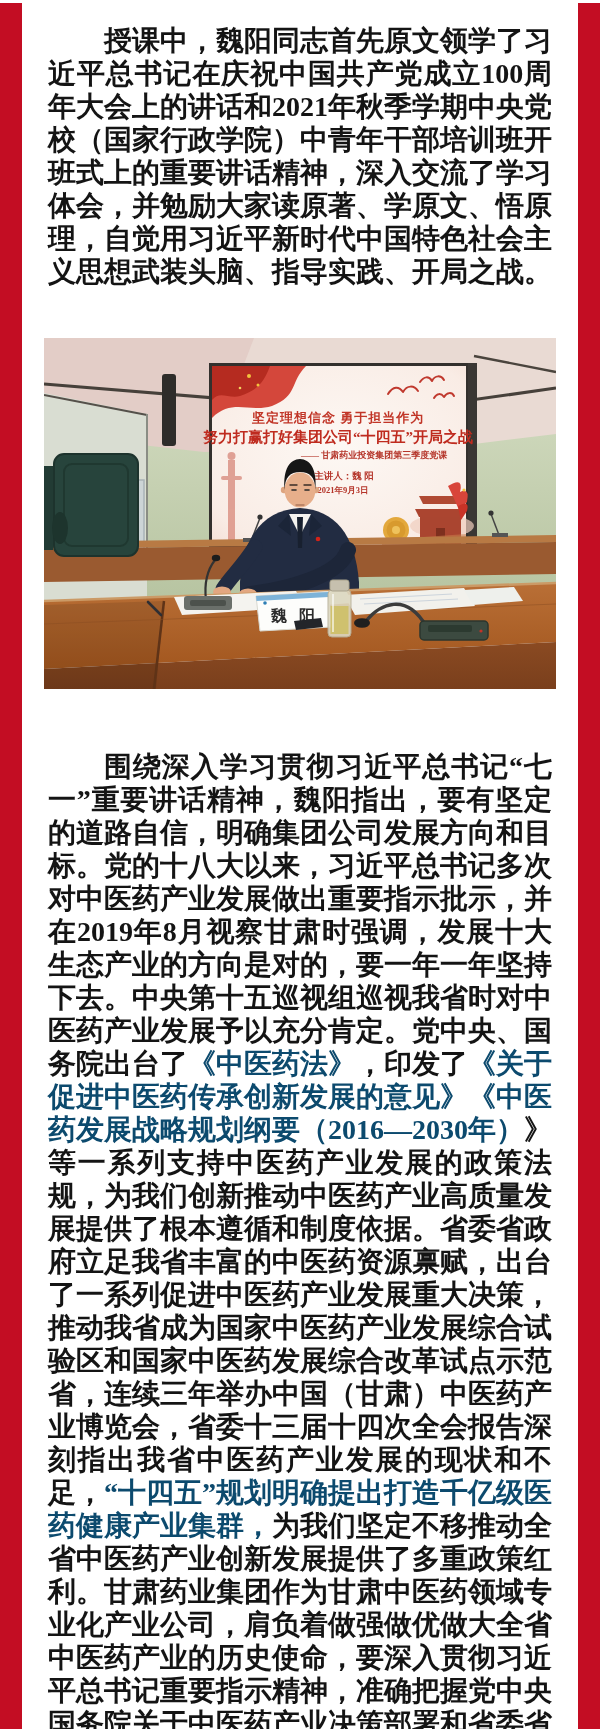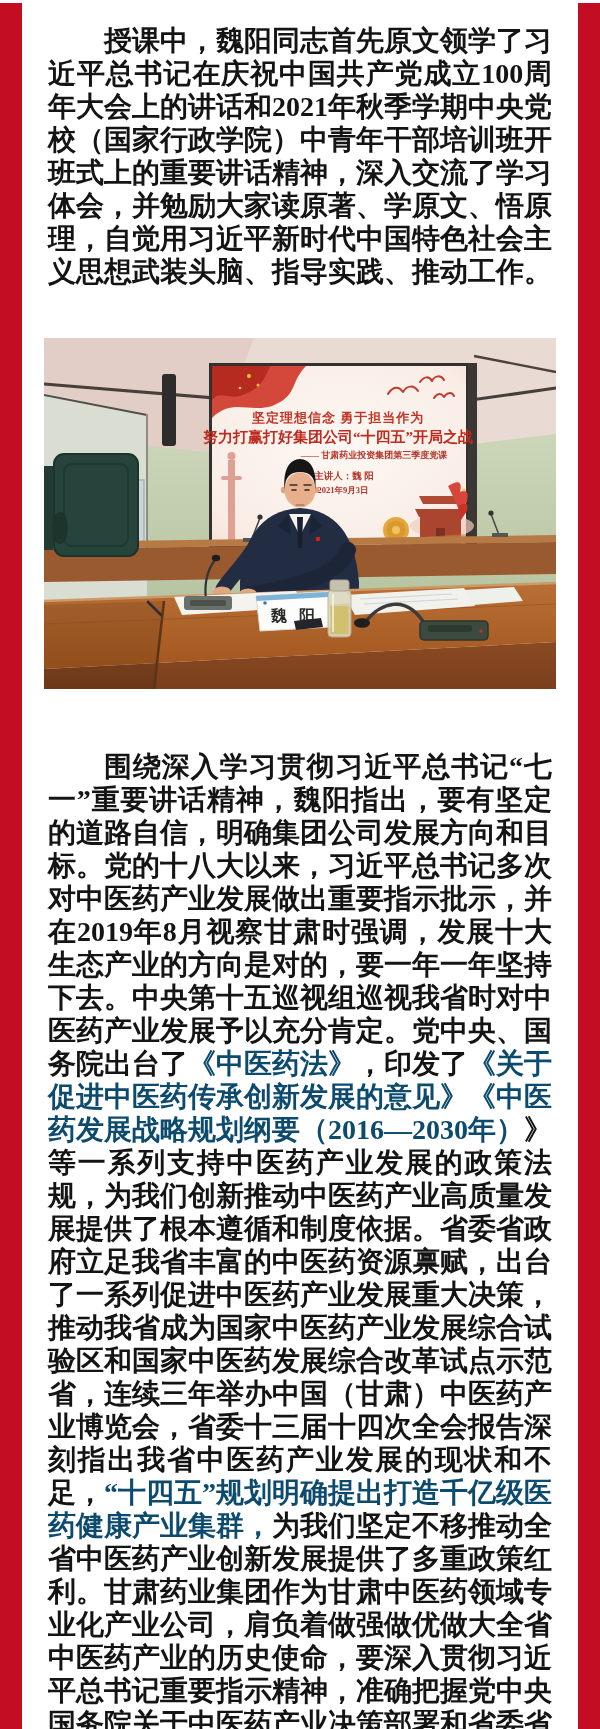--- a/index.html
+++ b/index.html
@@ -54,21 +54,21 @@
 </style>
 </head>
 <body>
 
 <div class="page">
   <div class="side-bar left"></div>
   <div class="side-bar right"></div>
 
   <div class="content">
 
-    <p class="body-para">授课中，魏阳同志首先原文领学了习近平总书记在庆祝中国共产党成立100周年大会上的讲话和2021年秋季学期中央党校（国家行政学院）中青年干部培训班开班式上的重要讲话精神，深入交流了学习体会，并勉励大家读原著、学原文、悟原理，自觉用习近平新时代中国特色社会主义思想武装头脑、指导实践、推动工作。</p>
+    <p class="body-para">授课中，魏阳同志首先原文领学了习近平总书记在庆祝中国共产党成立100周年大会上的讲话和2021年秋季学期中央党校（国家行政学院）中青年干部培训班开班式上的重要讲话精神，深入交流了学习体会，并勉励大家读原著、学原文、悟原理，自觉用习近平新时代中国特色社会主义思想武装头脑、指导实践、开局之战。</p>
 
     <figure class="photo">
       <svg viewBox="0 0 512 351" width="512" height="351" xmlns="http://www.w3.org/2000/svg">
         <defs>
           <linearGradient id="wallG" x1="0" y1="0" x2="0" y2="1">
             <stop offset="0" stop-color="#ccd6b9"></stop>
               <stop offset="1" stop-color="#b7c4a1"></stop>
           </linearGradient>
           <linearGradient id="woodTop" x1="0" y1="0" x2="0" y2="1">
             <stop offset="0" stop-color="#b96f36"></stop>

